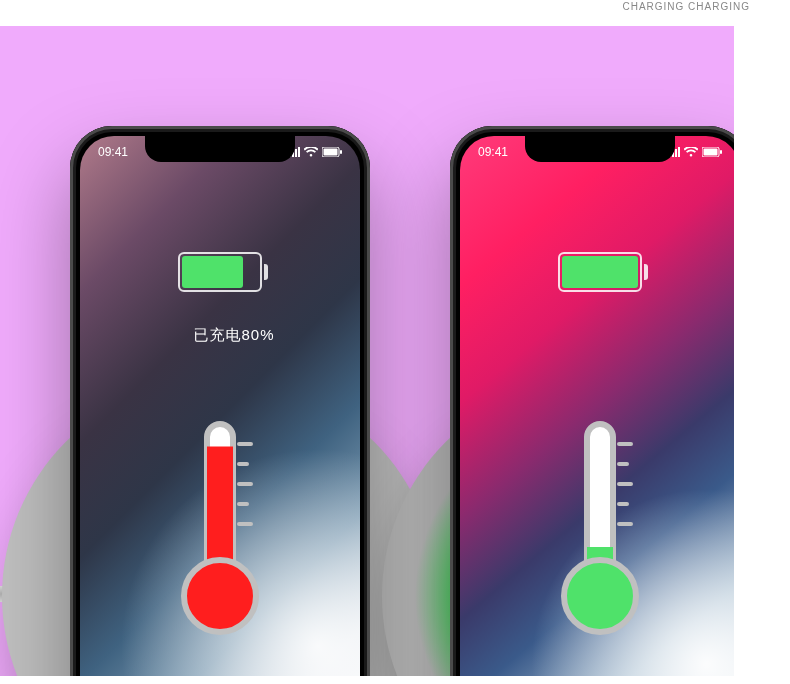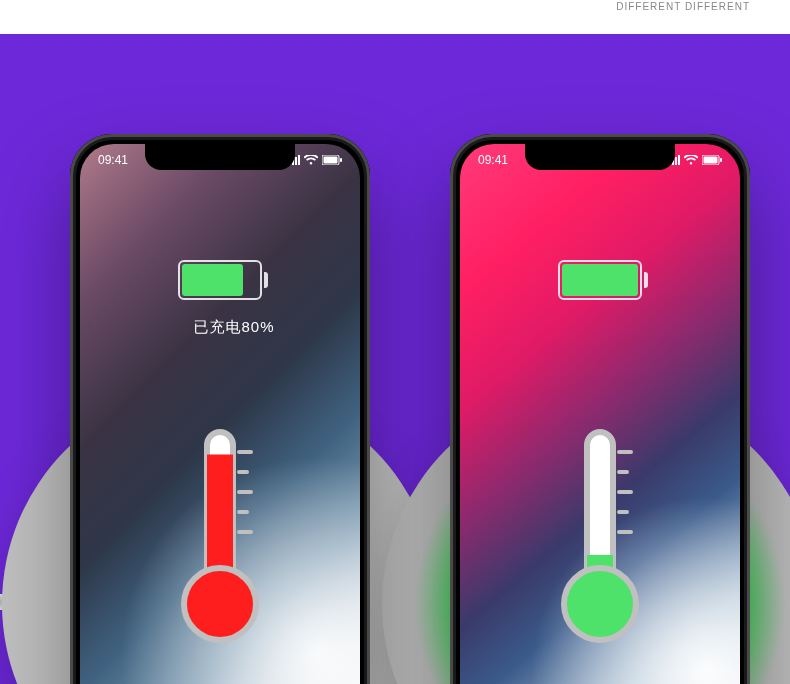--- a/index.html
+++ b/index.html
@@ -17,24 +17,24 @@
     right: 40px;
     text-align: right;
     font-size: 10px;
     letter-spacing: 1px;
     color: #888;
     line-height: 1.4;
   }
   .stage {
     position: absolute;
     left: 0;
-    top: 34px;
-    width: 790px;
+    top: 26px;
+    width: 734px;
     height: 650px;
-    background: #6d28d9;
+    background: #f0abfc;
     overflow: hidden;
   }
   .phone-slot {
     position: absolute;
     top: 100px;
     width: 360px;
   }
   .slot-left { left: 40px; }
   .slot-right { left: 420px; }
 
@@ -167,21 +167,21 @@
   }
   .battery-fill {
     position: absolute;
     left: 4px;
     top: 4px;
     bottom: 4px;
     background: #4fe26a;
     border-radius: 3px;
   }
   .battery-label {
-    margin-top: 14px;
+    margin-top: 30px;
     font-size: 15px;
     letter-spacing: 1px;
     padding-left: 28px;
   }
 
   
   .thermo {
     position: absolute;
     left: 50%;
     top: 280px;
@@ -202,21 +202,21 @@
     justify-content: space-around;
     align-items: center;
     padding: 0 20px;
     opacity: 0.35;
   }
 </style>
 </head>
 <body>
 
 <div class="header-text">
-  <div>DIFFERENT DIFFERENT</div>
+  <div>CHARGING CHARGING</div>
 </div>
 
 <div class="stage">
 
   <div class="phone-slot slot-left">
     <div class="pad-cable"></div>
     <div class="pad"></div>
     <div class="phone">
       <div class="screen bg-a">
         <div class="notch"></div>

